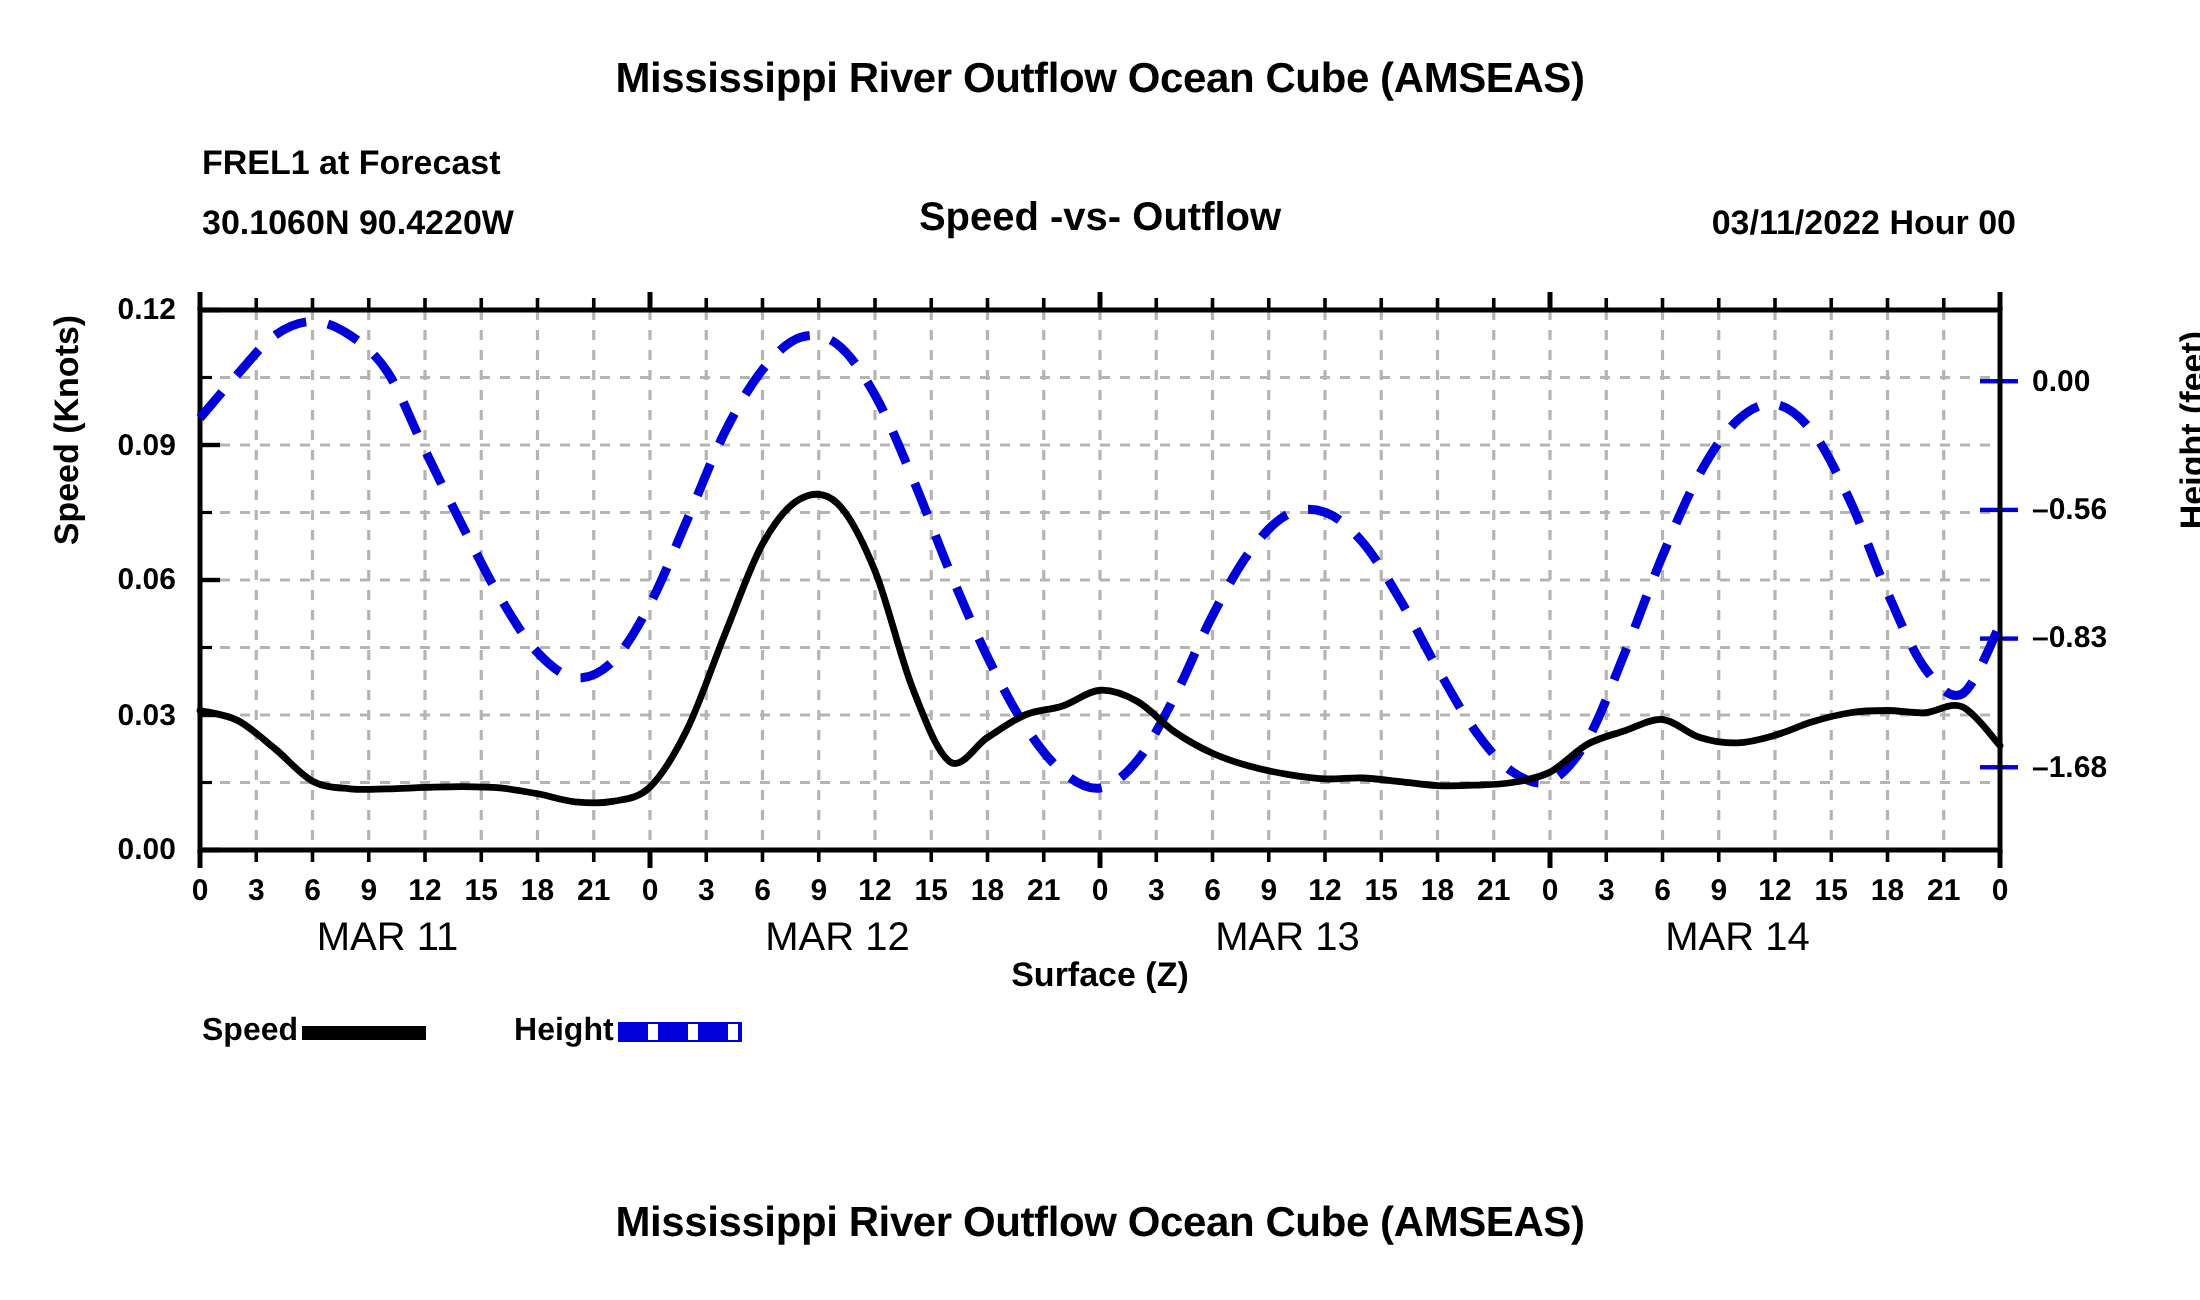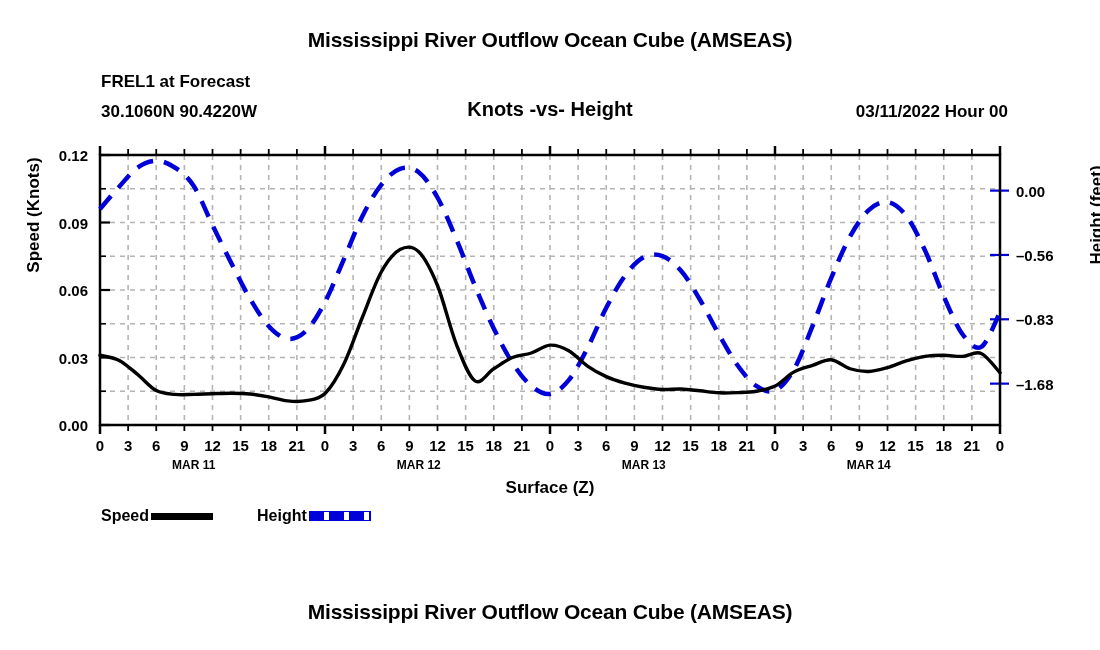--- a/index.html
+++ b/index.html
@@ -92,22 +92,22 @@
     transform: translateY(-50%);
   }
   .ytick-label-right {
     font-size: 15px;
     font-weight: bold;
     text-align: left;
     white-space: nowrap;
     transform: translateY(-50%);
   }
   .day-label {
-    font-size: 12px;
-    font-weight: bold;
+    font-size: 20px;
+    font-weight: normal;
     text-align: right;
     transform: translateX(-50%);
     white-space: nowrap;
   }
   #xaxis-title {
     top: 478px; left: 0; width: 1100px;
     text-align: center;
     font-size: 17px;
     font-weight: bold;
   }
@@ -135,21 +135,21 @@
     border-bottom: 1px solid #0000d8;
   }
 </style>
 </head>
 <body>
 
 <div class="abs" id="main-title">Mississippi River Outflow Ocean Cube (AMSEAS)</div>
 
 <div class="abs" id="station-line">FREL1 at Forecast</div>
 <div class="abs" id="coords-line">30.1060N  90.4220W</div>
-<div class="abs" id="subtitle">Knots -vs- Height</div>
+<div class="abs" id="subtitle">Speed -vs- Outflow</div>
 <div class="abs" id="date-line">03/11/2022 Hour 00</div>
 
 <div class="abs" id="ylabel-left-wrap">Speed (Knots)</div>
 <div class="abs" id="ylabel-right-wrap">Height (feet)</div>
 
 <svg class="abs" id="plot-svg" width="1100" height="470" viewBox="0 0 1100 470" xmlns="http://www.w3.org/2000/svg">
   <g id="grid-group">
       <line x1="128.125" y1="155" x2="128.125" y2="425" stroke="#b4b4b4" stroke-width="1.6" stroke-dasharray="5,5"></line>
       <line x1="156.25" y1="155" x2="156.25" y2="425" stroke="#b4b4b4" stroke-width="1.6" stroke-dasharray="5,5"></line>
       <line x1="184.375" y1="155" x2="184.375" y2="425" stroke="#b4b4b4" stroke-width="1.6" stroke-dasharray="5,5"></line>

